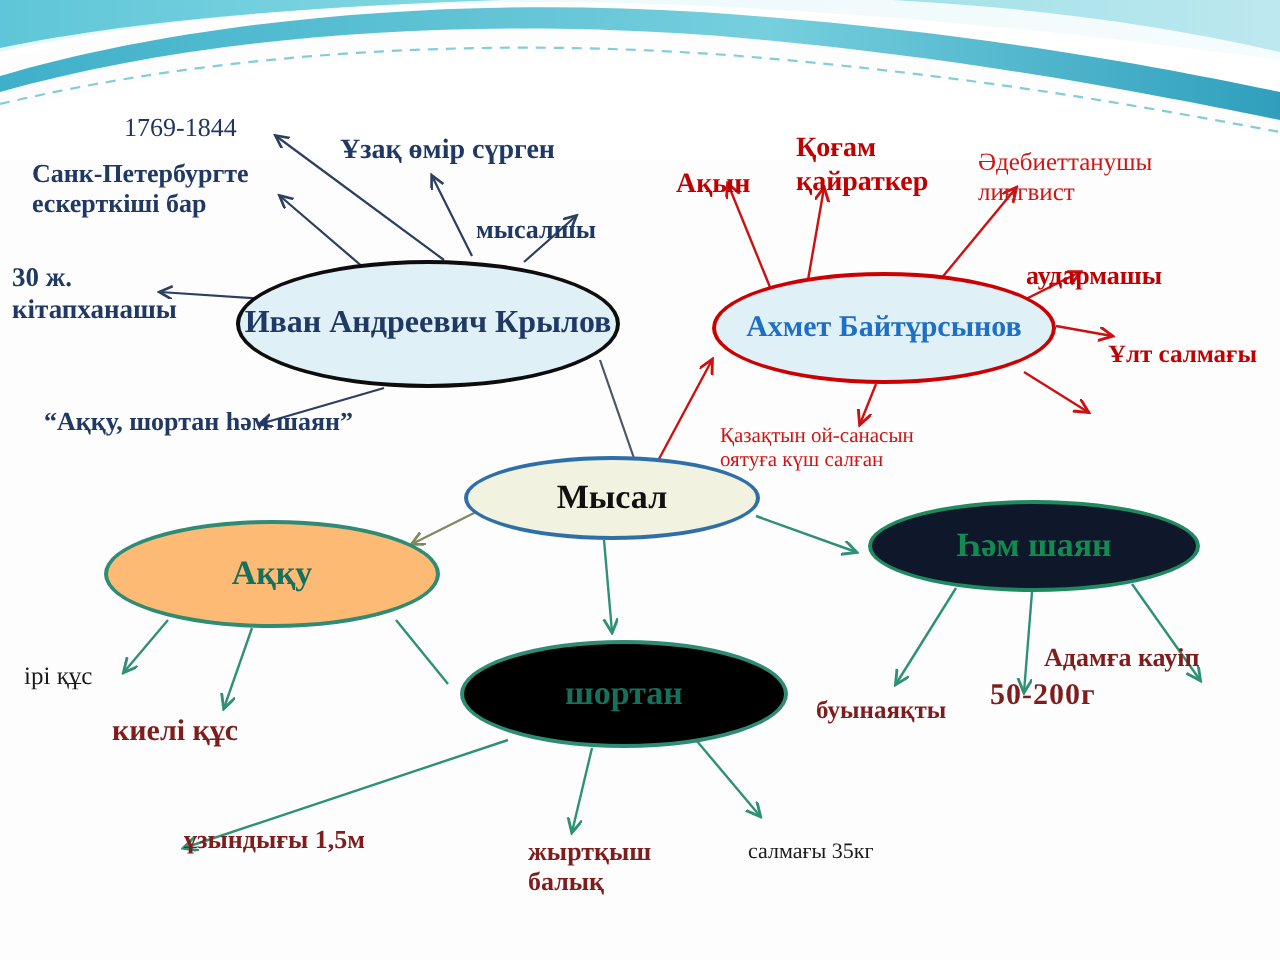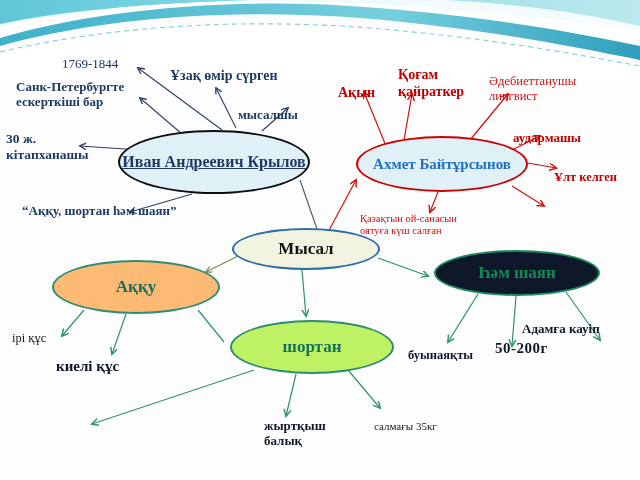--- a/index.html
+++ b/index.html
@@ -47,21 +47,20 @@
   }
 
   .node-krylov {
     left: 118px; top: 130px;
     width: 192px; height: 64px;
     background: #dff0f7;
     border: 2.5px solid #0d0d0d;
     color: #1f3864;
     font-size: 16px;
     font-weight: 700;
-    text-decoration: underline;
   }
   .node-ahmet {
     left: 356px; top: 136px;
     width: 172px; height: 56px;
     background: #dff0f7;
     border: 2.5px solid #cc0000;
     color: #1f6fc4;
     font-size: 15px;
     font-weight: 700;
   }
@@ -88,38 +87,38 @@
     width: 166px; height: 46px;
     background: #0f172a;
     border: 2px solid #1f8a5f;
     color: #138a52;
     font-size: 17px;
     font-weight: 700;
   }
   .node-shortan {
     left: 230px; top: 320px;
     width: 164px; height: 54px;
-    background: #bef264;
+    background: #000000;
     border: 2px solid #2e8b74;
     color: #17705c;
     font-size: 17px;
     font-weight: 700;
   }
 
   
   .lbl {
     position: absolute;
     white-space: pre-line;
     line-height: 1.18;
   }
   .navy      { color: #1f3864; font-weight: 700; }
   .navy-thin { color: #20365e; font-weight: 400; }
   .red       { color: #c00000; font-weight: 700; }
   .red-thin  { color: #d01414; font-weight: 400; }
-  .black     { color: #0f172a; font-weight: 700; }
+  .black     { color: #7f1d1d; font-weight: 700; }
   .black-thin{ color: #1a1a1a; font-weight: 400; }
 </style>
 </head>
 <body>
 
 <div id="slide">
 
   <svg id="banner" viewBox="0 0 640 80" preserveAspectRatio="none">
     <defs>
       <linearGradient id="g1" x1="0" y1="0" x2="1" y2="0">
@@ -226,27 +225,28 @@
   <div class="lbl navy" style="left:170px; top:68px;  font-size:14px;">Ұзақ өмір сүрген</div>
   <div class="lbl navy" style="left:238px; top:107px; font-size:13px;">мысалшы</div>
   <div class="lbl navy" style="left:22px;  top:203px; font-size:13px;">“Аққу, шортан  һәм шаян”</div>
 
   <div class="lbl red" style="left:338px; top:85px;  font-size:14px;">Ақын</div>
   <div class="lbl red" style="left:398px; top:67px;  font-size:14px;">Қоғам
 қайраткер</div>
   <div class="lbl red-thin" style="left:489px; top:74px;  font-size:12.5px;">Әдебиеттанушы
 лингвист</div>
   <div class="lbl red" style="left:513px; top:130px; font-size:13px;">аудармашы</div>
-  <div class="lbl red" style="left:554px; top:170px; font-size:12.5px;">Ұлт келген</div>
+  <div class="lbl red" style="left:554px; top:170px; font-size:12.5px;">Ұлт салмағы</div>
   <div class="lbl red-thin" style="left:360px; top:213px; font-size:10.5px;">Қазақтын ой-санасын
  оятуға күш салған</div>
 
   <div class="lbl black-thin" style="left:12px; top:331px; font-size:12.5px;">ірі құс</div>
   <div class="lbl black" style="left:56px; top:358px; font-size:15px;">киелі құс</div>
 
+  <div class="lbl black" style="left:92px;  top:412px; font-size:13px;">ұзындығы 1,5м</div>
   <div class="lbl black" style="left:264px; top:418px; font-size:13px;">жыртқыш
 балық</div>
   <div class="lbl black-thin" style="left:374px; top:420px; font-size:11px;">салмағы 35кг</div>
 
   <div class="lbl black" style="left:408px; top:348px; font-size:12.5px;">буынаяқты</div>
   <div class="lbl black" style="left:495px; top:340px; font-size:15px; letter-spacing:0.5px;">50-200г</div>
   <div class="lbl black" style="left:522px; top:321px; font-size:13px;">Адамға кауіп</div>
 
 </div>
 

